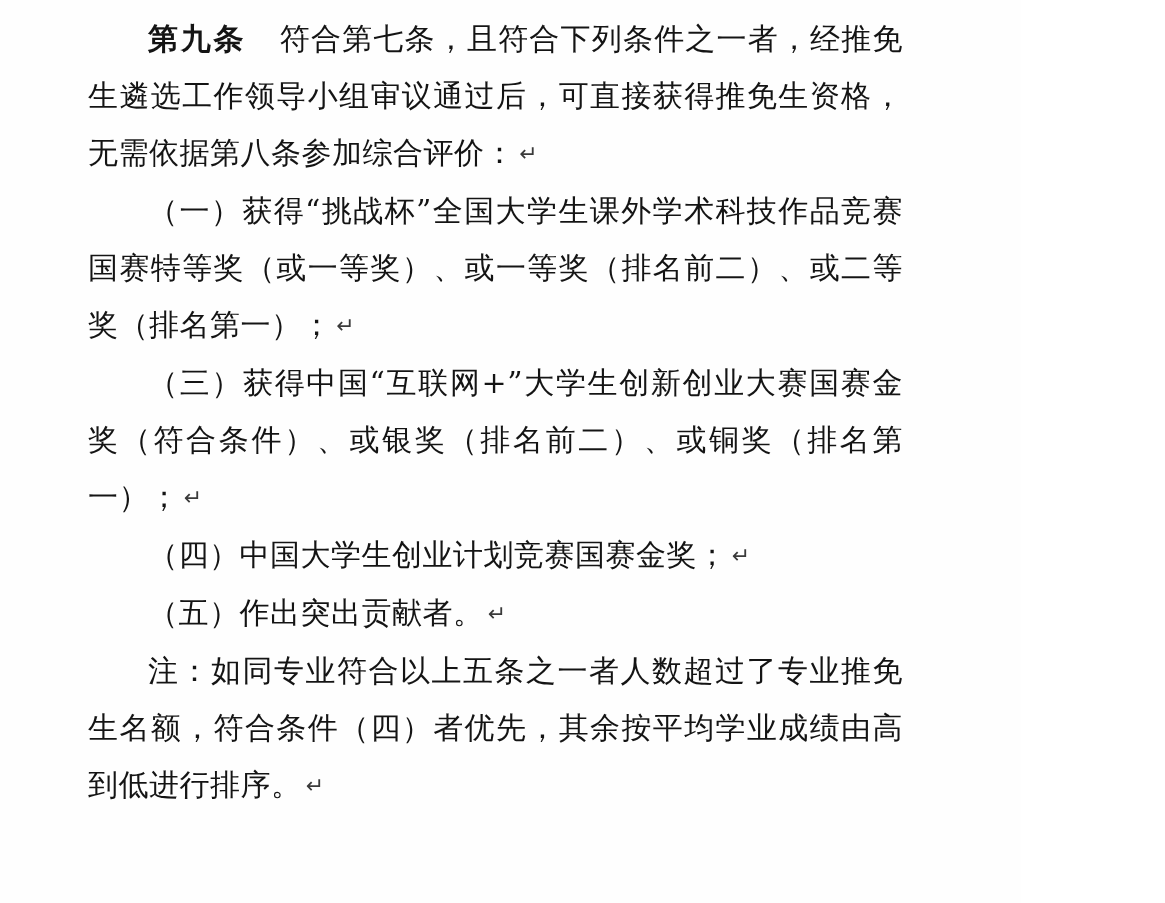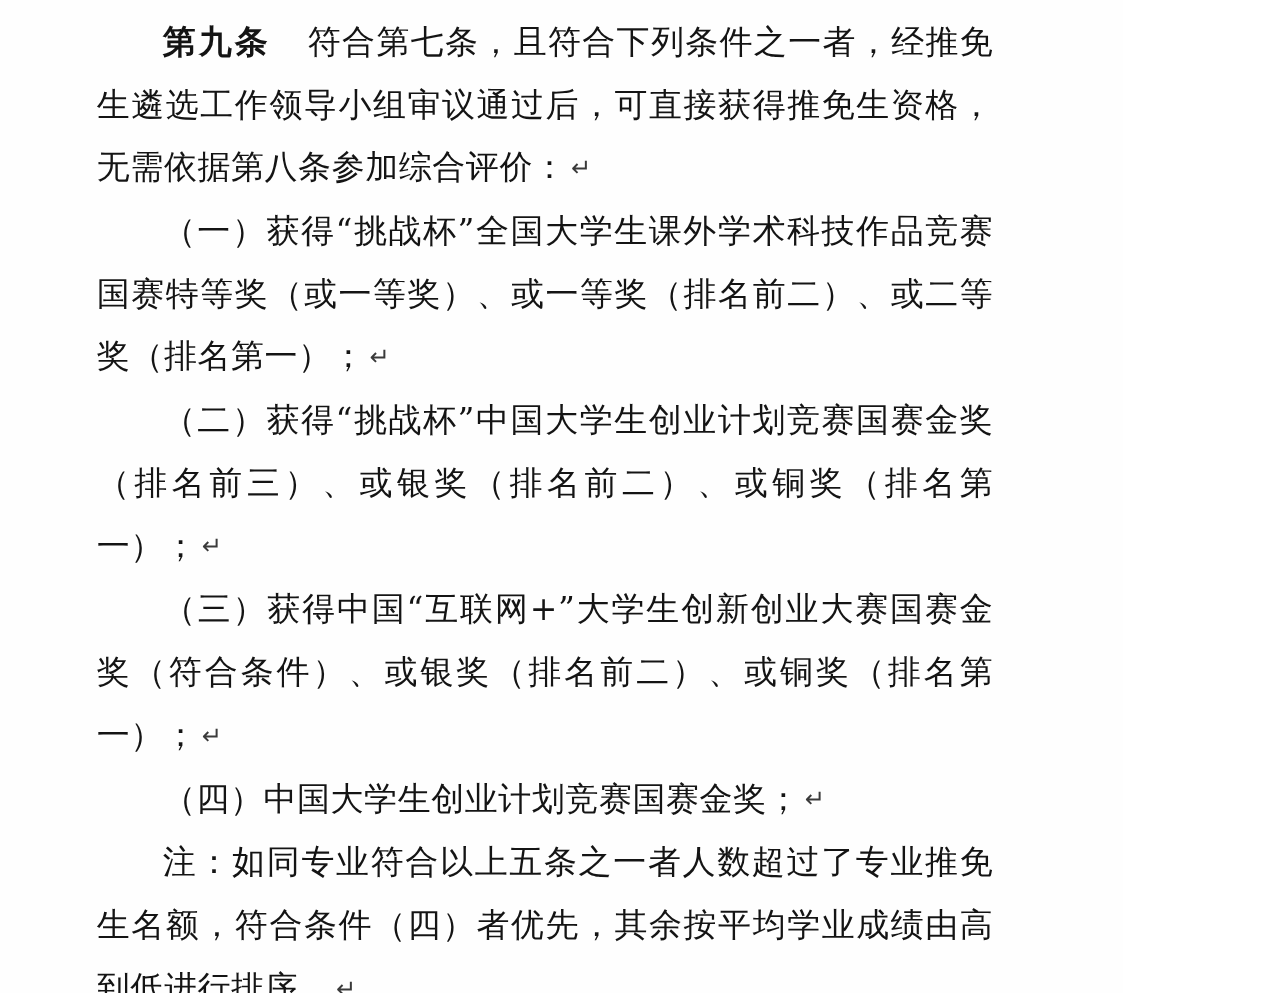--- a/index.html
+++ b/index.html
@@ -54,30 +54,30 @@
 <div class="page">
 
   <p class="para">
     <span class="bold">第九条</span><span class="gap"></span><span>符合第七条，且符合下列条件之一者，经推免生遴选工作领导小组审议通过后，可直接获得推免生资格，无需依据第八条参加综合评价：</span><span class="pmark">↵</span>
   </p>
 
   <p class="para">
     <span>（一）获得“挑战杯”全国大学生课外学术科技作品竞赛国赛特等奖（或一等奖）、或一等奖（排名前二）、或二等奖（排名第一）；</span><span class="pmark">↵</span>
   </p>
 
-  <p class="para">
-    <span>（二）获得“挑战杯”中国大学生创业计划竞赛国赛金奖（排名前三）、或银奖（排名前二）、或铜奖（排名第一）；</span><span class="pmark">↵</span>
-  </p>
 
   <p class="para">
     <span>（三）获得中国“互联网+”大学生创新创业大赛国赛金奖（符合条件）、或银奖（排名前二）、或铜奖（排名第一）；</span><span class="pmark">↵</span>
   </p>
 
   <p class="para">
     <span>（四）中国大学生创业计划竞赛国赛金奖；</span><span class="pmark">↵</span>
   </p>
 
+  <p class="para">
+    <span>（五）作出突出贡献者。</span><span class="pmark">↵</span>
+  </p>
 
   <p class="para">
     <span>注：如同专业符合以上五条之一者人数超过了专业推免生名额，符合条件（四）者优先，其余按平均学业成绩由高到低进行排序。</span><span class="pmark">↵</span>
   </p>
 
 </div>
 
 </body></html>

